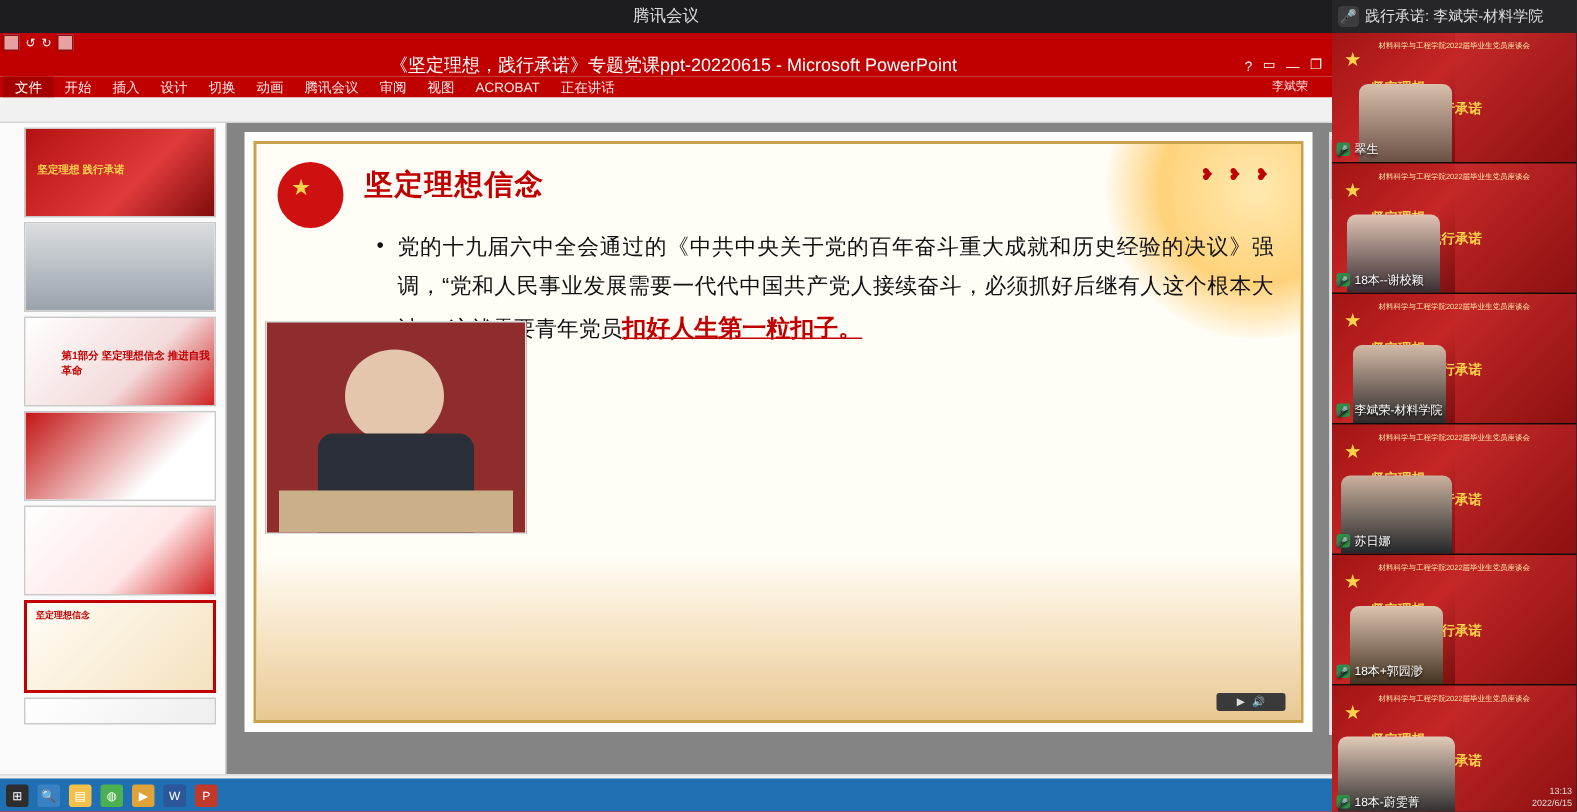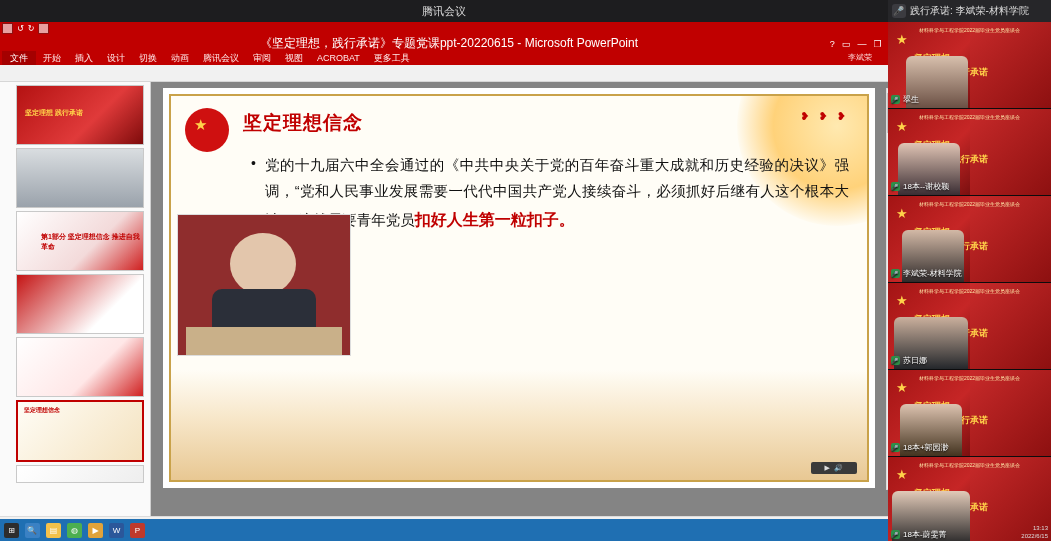--- a/index.html
+++ b/index.html
@@ -44,21 +44,21 @@
   .slide-frame{position:absolute;left:6px;top:6px;right:6px;bottom:6px;border:2px solid #c9a24a;background:#fffdf6;overflow:hidden;}
   .slide-sun{position:absolute;right:-70px;top:-70px;width:200px;height:200px;border-radius:50%;background:radial-gradient(circle,#ffe9b0 0%,#ffd27a 45%,rgba(255,210,122,0) 72%);}
   .emblem{position:absolute;left:10px;top:6px;width:56px;height:54px;}
   .emblem .circ{position:absolute;left:4px;top:6px;width:44px;height:44px;border-radius:50%;background:#cf1010;}
   .emblem .star{position:absolute;left:13px;top:14px;color:#ffd24a;font-size:15px;}
   .slide-title{position:absolute;left:72px;top:14px;font-size:19px;font-weight:bold;color:#c00000;letter-spacing:1px;}
   .bullets{position:absolute;left:80px;top:56px;right:18px;font-size:14.5px;line-height:1.82;color:#111;}
   .bullets p{margin:0 0 18px 0;position:relative;padding-left:14px;text-align:justify;}
   .bullets p:before{content:"•";position:absolute;left:0;top:-1px;color:#111;font-size:14px;}
   .hl{color:#c00000;font-weight:bold;}
-  .bold-red{color:#c00000;font-weight:bold;font-size:16px;}
+  .bold-red{color:#c00000;font-weight:bold;font-size:16px;text-decoration:underline;}
   .portrait{position:absolute;left:6px;top:118px;width:172px;height:140px;border:1px solid #ddd;overflow:hidden;background:#8f2d2d;}
   .mountain{position:absolute;left:0;right:0;bottom:0;height:110px;background:linear-gradient(180deg,rgba(255,255,255,0) 0%,#f7e6c8 45%,#e8c893 100%);}
   .birds{position:absolute;right:18px;top:14px;color:#c00000;font-size:11px;letter-spacing:3px;}
   .slide-ctrl{position:absolute;right:10px;bottom:6px;width:46px;height:12px;background:#3a3a3a;border-radius:2px;display:flex;align-items:center;justify-content:center;gap:5px;color:#ddd;font-size:7px;}
   .vscroll{position:absolute;right:2px;top:6px;width:8px;height:400px;background:#ededed;border:1px solid #dcdcdc;}
   .vscroll i{position:absolute;left:0;top:4px;width:8px;height:40px;background:#c4c4c4;display:block;}
 
   .notes{position:relative;height:22px;background:#f1f1f1;border-top:1px solid #dcdcdc;}
   .notes span{position:absolute;left:158px;top:4px;font-size:9px;color:#777;}
 
@@ -123,21 +123,21 @@
       <span class="rt file">文件</span>
       <span class="rt">开始</span>
       <span class="rt">插入</span>
       <span class="rt">设计</span>
       <span class="rt">切换</span>
       <span class="rt">动画</span>
       <span class="rt">腾讯会议</span>
       <span class="rt">审阅</span>
       <span class="rt">视图</span>
       <span class="rt">ACROBAT</span>
-      <span class="rt">更多工具</span>
+      <span class="rt">正在讲话</span>
       <span class="acct">李斌荣</span>
     </div>
 
     <div class="ribbon-body">
       <span class="ribbon-collapse">＾</span>
     </div>
 
     <div class="work">
 
       <div class="thumbs">

